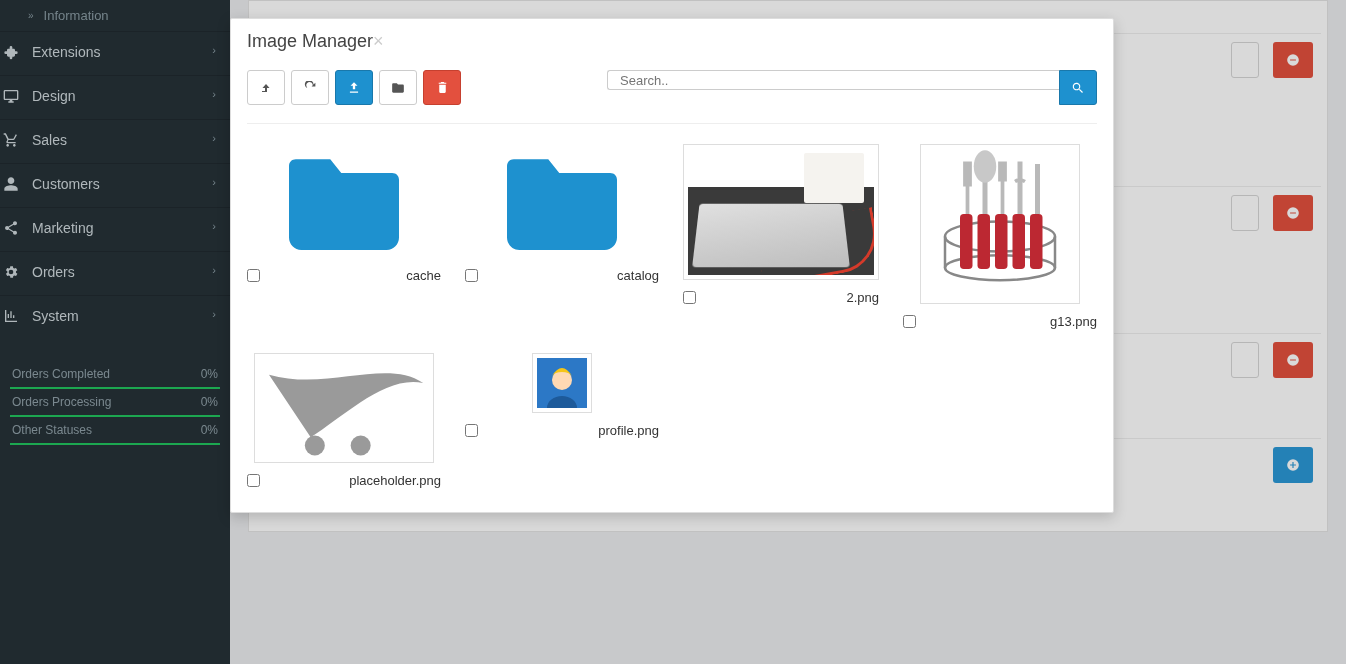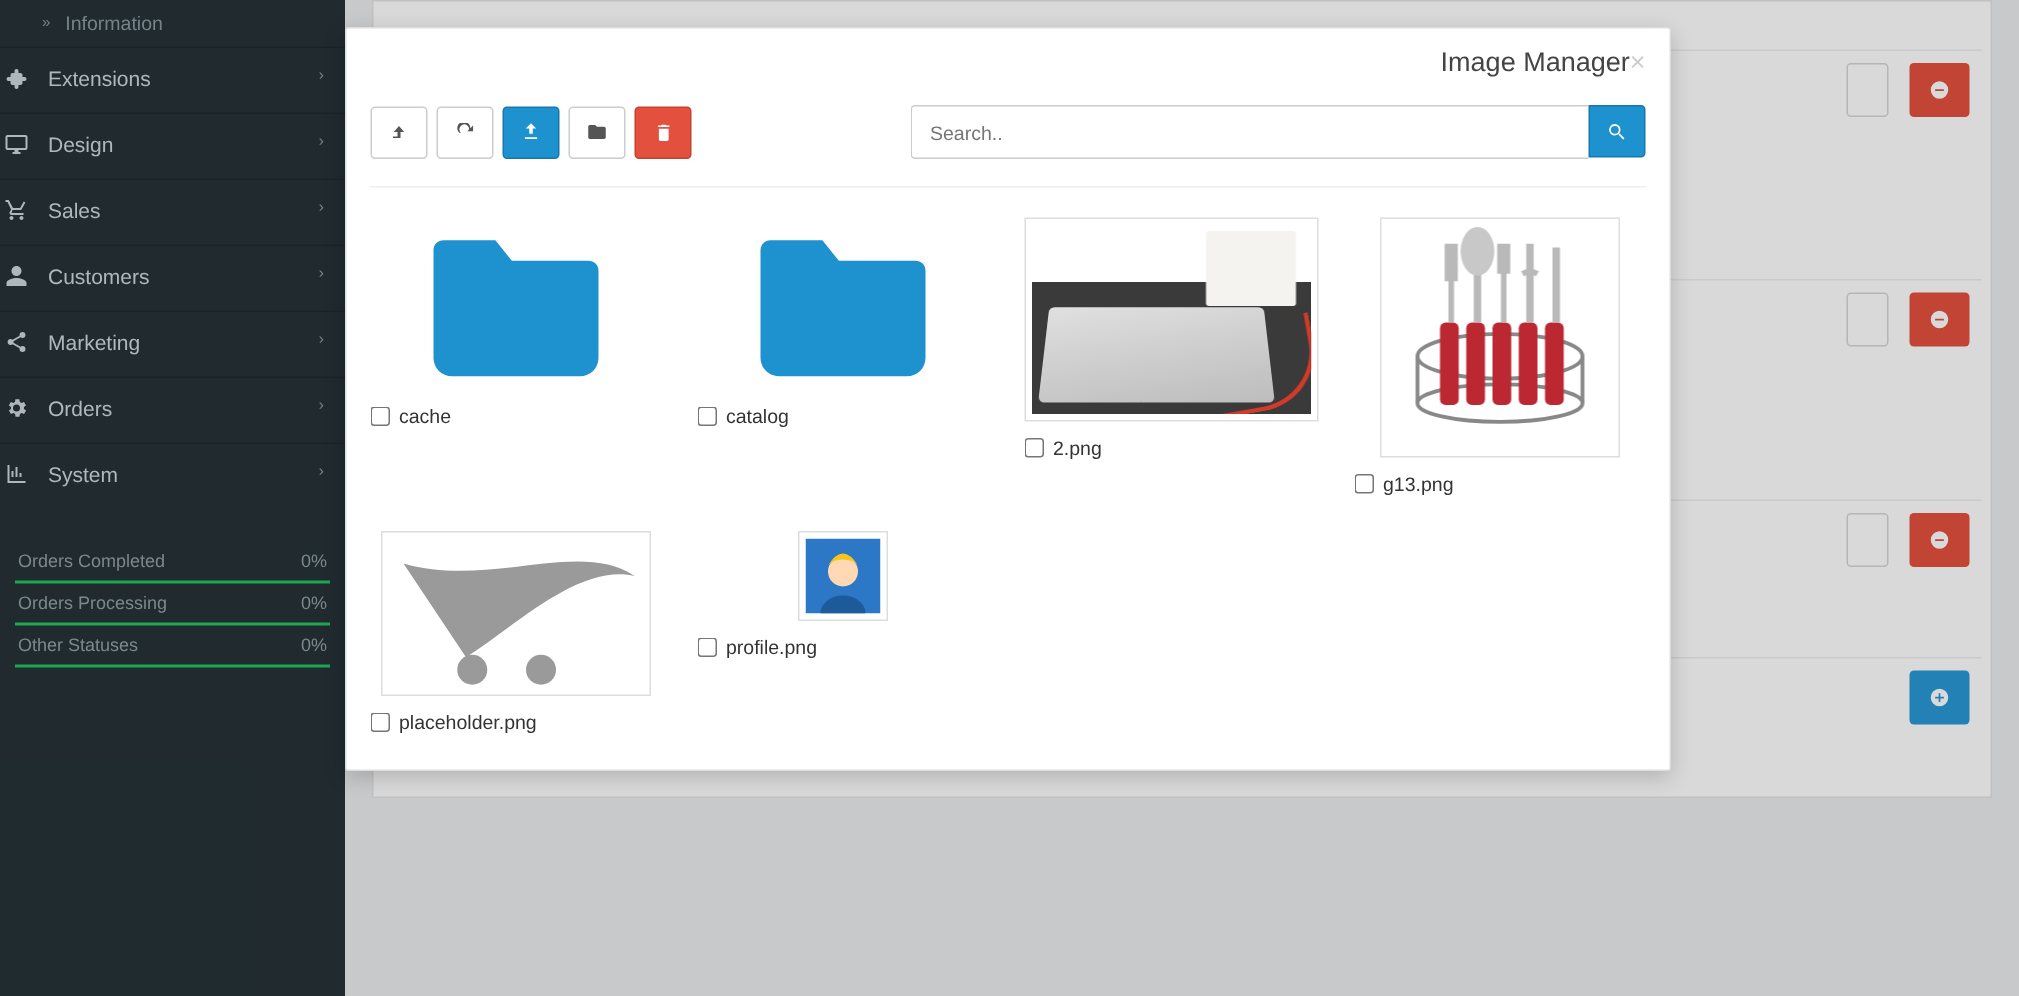--- a/index.html
+++ b/index.html
@@ -23,39 +23,39 @@
 .row-line:first-child { border-top:none; }
 .row-in { height:36px; border:1px solid #d6d6d6; border-radius:3px; flex:0 0 28px; width:28px; }
 .rm-btn { width:40px; height:36px; background:#e3503e; border-radius:3px; color:#fff; display:flex; align-items:center; justify-content:center; }
 .add-btn { width:40px; height:36px; background:#2b98d6; border-radius:3px; color:#fff; display:flex; align-items:center; justify-content:center; }
 
 
 .overlay { position:absolute; inset:0; background:rgba(0,0,0,.15); }
 
 
 .modal { position:absolute; left:230px; top:18px; width:884px; background:#fff; border:1px solid #ddd; box-shadow:0 4px 14px rgba(0,0,0,.18); border-radius:2px; }
-.modal-header { padding:12px 16px 10px 16px; display:flex; justify-content:flex-end; align-items:center; }
+.modal-header { padding:12px 16px 10px 16px; display:flex; justify-content:flex-start; align-items:center; }
 .modal-header h3 { font-size:18px; font-weight:400; color:#444; }
 .modal-header .close { font-size:18px; color:#ccc; cursor:pointer; }
 
 .modal-body { padding:0 16px 24px 16px; }
 
 .toolbar { display:flex; align-items:center; gap:6px; padding:8px 0 18px 0; border-bottom:1px solid #eee; }
 .tb-btn { width:38px; height:35px; border:1px solid #ccc; border-radius:3px; background:#fff; display:flex; align-items:center; justify-content:center; font-size:14px; color:#555; cursor:pointer; }
 .tb-btn.primary { background:#1e91cf; border-color:#1978ab; color:#fff; }
 .tb-btn.danger { background:#e3503e; border-color:#c6402f; color:#fff; }
 .search-wrap { margin-left:auto; display:flex; width:490px; }
-.search-in { flex:1; height:36px; border:1px solid #ccc; border-right:none; border-radius:3px 0 0 3px; padding:0 12px; font-size:13px; color:#666; }
+.search-in { flex:1; height:20px; border:1px solid #ccc; border-right:none; border-radius:3px 0 0 3px; padding:0 12px; font-size:13px; color:#666; }
 .search-btn { width:38px; height:35px; background:#1e91cf; border:1px solid #1978ab; color:#fff; border-radius:0 3px 3px 0; display:flex; align-items:center; justify-content:center; cursor:pointer; }
 
 .grid { display:grid; grid-template-columns:repeat(4, 1fr); gap:24px 24px; padding-top:20px; }
 .tile { text-align:center; }
 .thumb { border:1px solid #ddd; background:#fff; padding:4px; display:inline-flex; align-items:center; justify-content:center; }
 .folder-svg { width:140px; height:110px; display:inline-block; }
-.file-lbl { margin-top:10px; font-size:13px; color:#333; display:flex; align-items:center; justify-content:flex-start; gap:6px; }
+.file-lbl { margin-top:10px; font-size:13px; color:#333; display:flex; align-items:center; justify-content:space-between; gap:6px; }
 .file-lbl input { width:13px; height:13px; cursor:pointer; }
 
 
 .img-2png { width:186px; height:126px; background:linear-gradient(180deg,#fff 0%,#fff 30%,#3a3a3a 30%,#3a3a3a 100%); position:relative; overflow:hidden; }
 .img-2png::before { content:""; position:absolute; left:8px; bottom:6px; width:150px; height:70px; background:linear-gradient(170deg,#e0e0e0,#bdbdbd); border-radius:4px; transform:perspective(300px) rotateX(25deg); }
 .img-2png::after { content:""; position:absolute; right:10px; top:4px; width:60px; height:50px; background:#f5f3ef; border-radius:2px; }
 .img-2png .cable { position:absolute; right:-4px; bottom:-2px; width:120px; height:60px; border:3px solid #d43a2a; border-left:none; border-top:none; border-radius:0 0 40px 0; transform:rotate(-10deg); }
 
 .img-kitch { width:150px; height:150px; position:relative; }
 .img-profile { width:50px; height:50px; }

